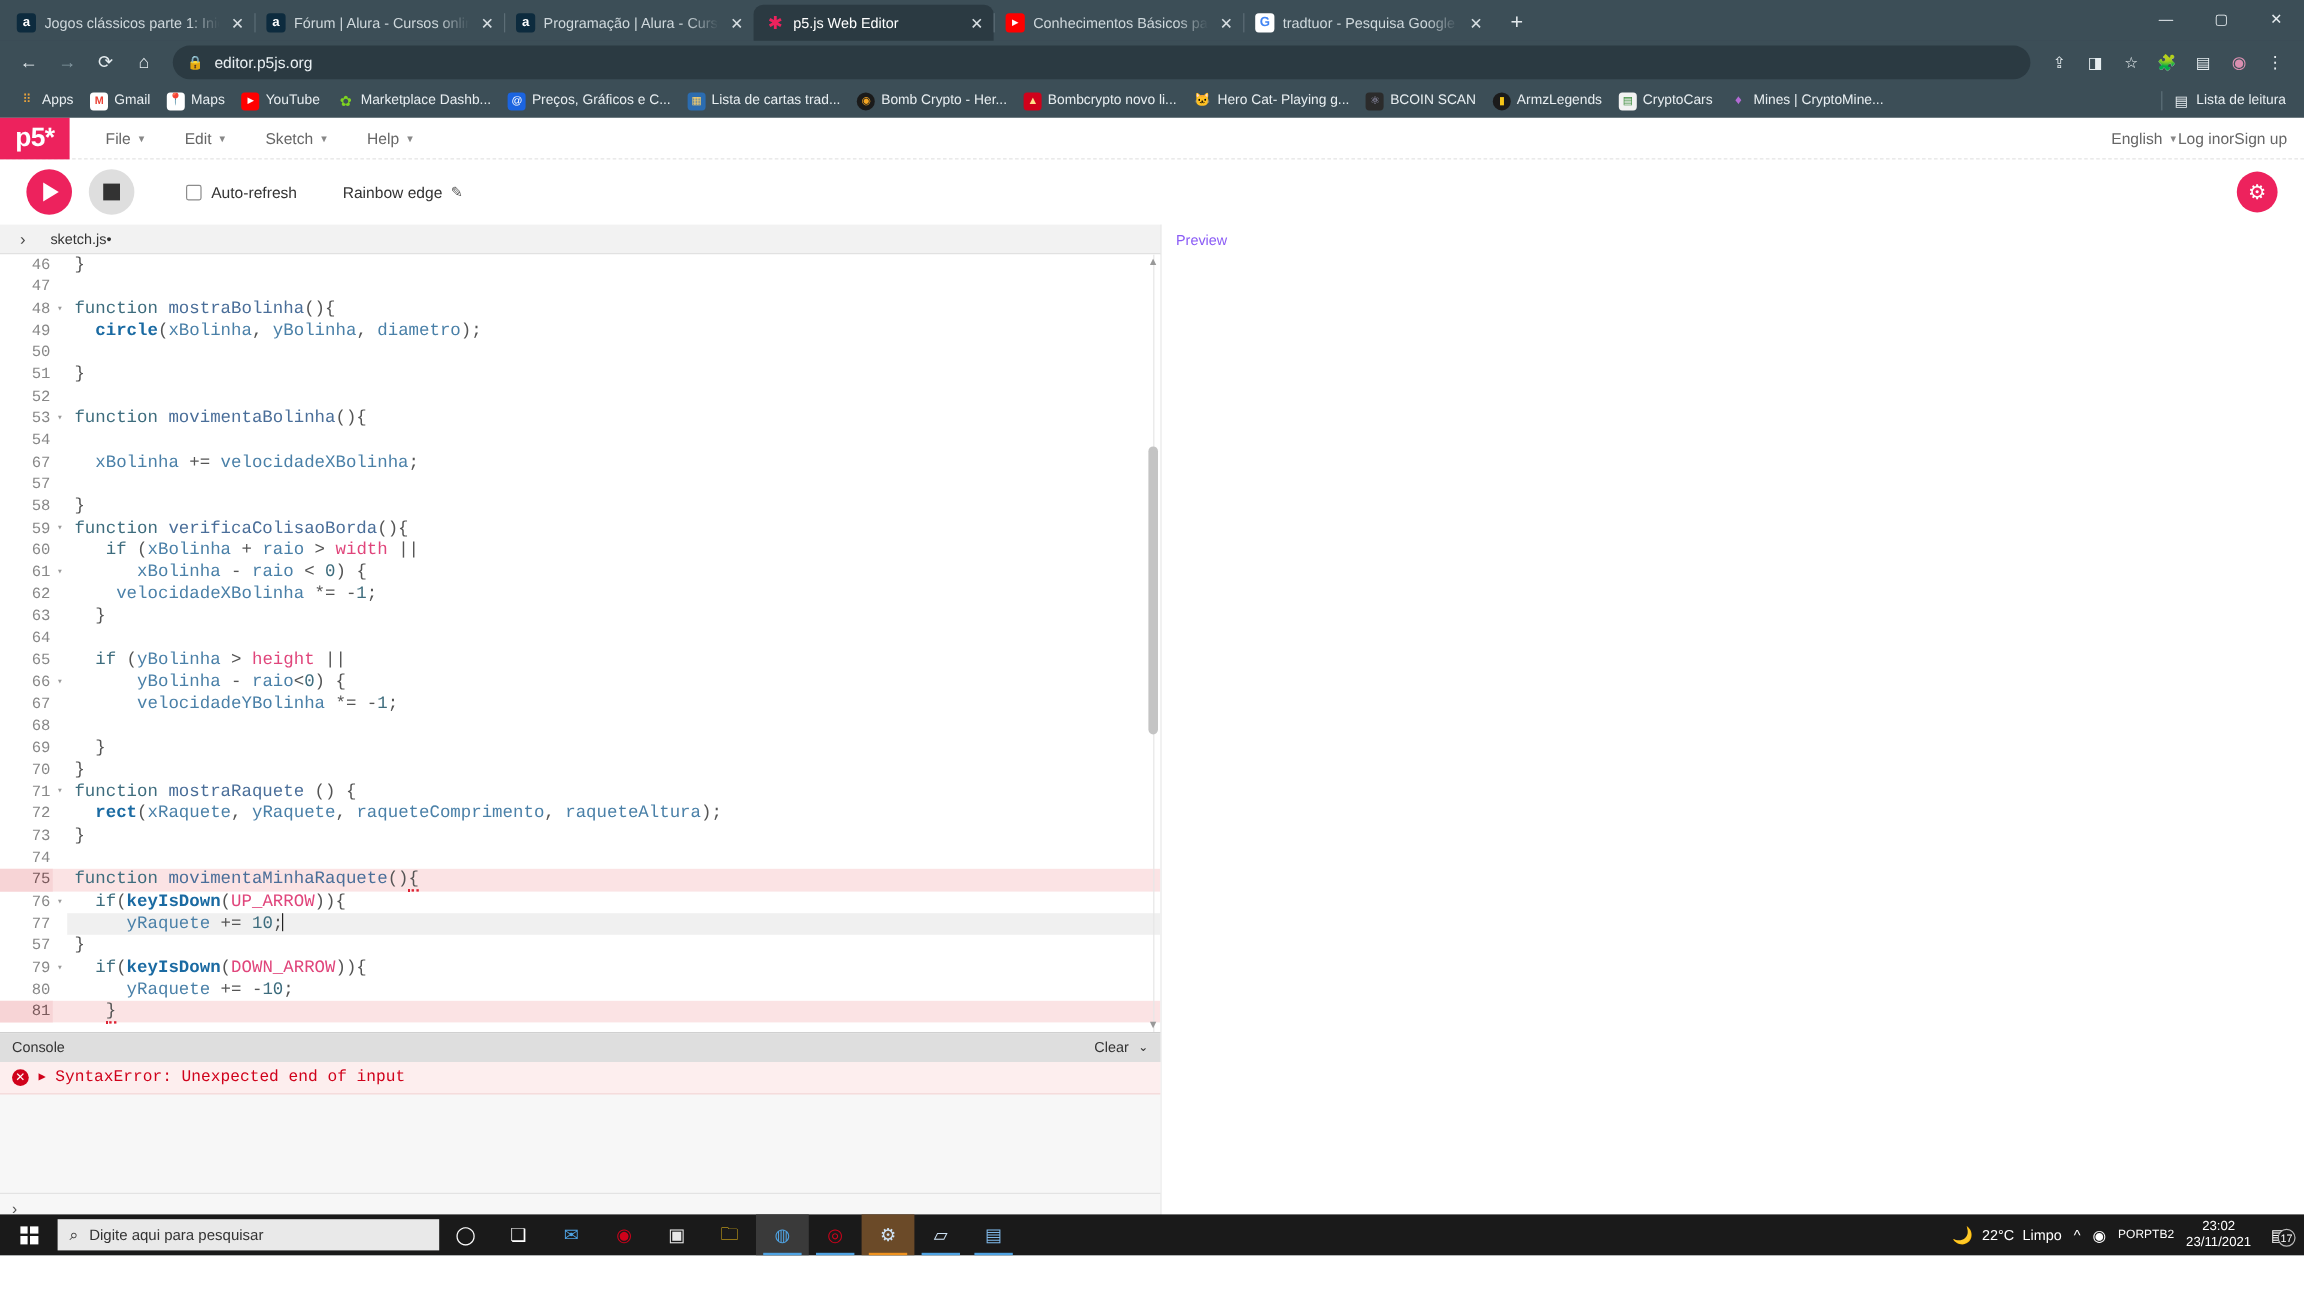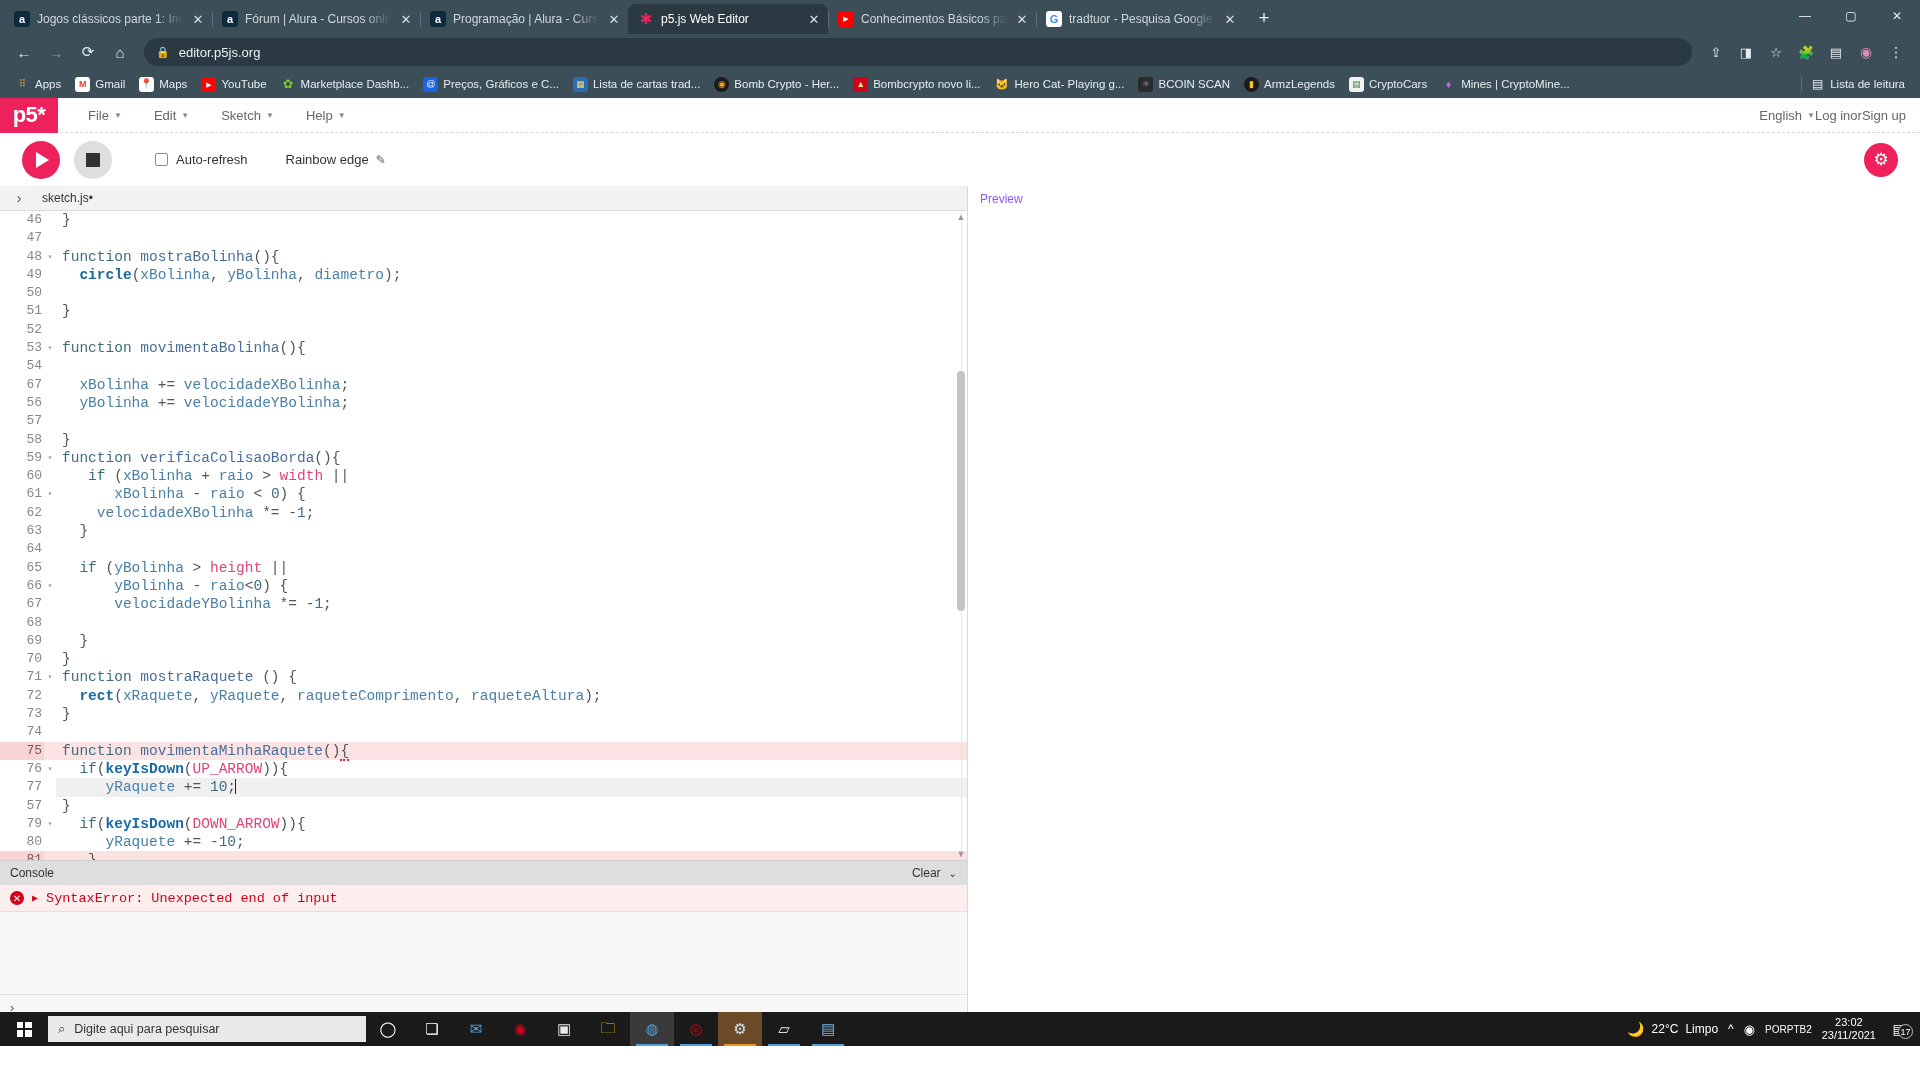--- a/index.html
+++ b/index.html
@@ -484,21 +484,20 @@
               <div class="cline"><div class="gut">46</div><div class="fold"></div><div class="ctext"><span class="op">}</span></div></div>
               <div class="cline"><div class="gut">47</div><div class="fold"></div><div class="ctext"></div></div>
               <div class="cline"><div class="gut">48</div><div class="fold">▾</div><div class="ctext"><span class="kw">function </span><span class="fn">mostraBolinha</span><span class="op">(){</span></div></div>
               <div class="cline"><div class="gut">49</div><div class="fold"></div><div class="ctext"><span class="op">  </span><span class="bi">circle</span><span class="op">(</span><span class="var">xBolinha</span><span class="op">, </span><span class="var">yBolinha</span><span class="op">, </span><span class="var">diametro</span><span class="op">);</span></div></div>
               <div class="cline"><div class="gut">50</div><div class="fold"></div><div class="ctext"></div></div>
               <div class="cline"><div class="gut">51</div><div class="fold"></div><div class="ctext"><span class="op">}</span></div></div>
               <div class="cline"><div class="gut">52</div><div class="fold"></div><div class="ctext"></div></div>
               <div class="cline"><div class="gut">53</div><div class="fold">▾</div><div class="ctext"><span class="kw">function </span><span class="fn">movimentaBolinha</span><span class="op">(){</span></div></div>
               <div class="cline"><div class="gut">54</div><div class="fold"></div><div class="ctext"></div></div>
               <div class="cline"><div class="gut">67</div><div class="fold"></div><div class="ctext"><span class="op">  </span><span class="var">xBolinha</span><span class="op"> += </span><span class="var">velocidadeXBolinha</span><span class="op">;</span></div></div>
-              <div class="cline"><div class="gut">56</div><div class="fold"></div><div class="ctext"><span class="op">  </span><span class="var">yBolinha</span><span class="op"> += </span><span class="var">velocidadeYBolinha</span><span class="op">;</span></div></div>
               <div class="cline"><div class="gut">57</div><div class="fold"></div><div class="ctext"></div></div>
               <div class="cline"><div class="gut">58</div><div class="fold"></div><div class="ctext"><span class="op">}</span></div></div>
               <div class="cline"><div class="gut">59</div><div class="fold">▾</div><div class="ctext"><span class="kw">function </span><span class="fn">verificaColisaoBorda</span><span class="op">(){</span></div></div>
               <div class="cline"><div class="gut">60</div><div class="fold"></div><div class="ctext"><span class="op">   </span><span class="kw">if</span><span class="op"> (</span><span class="var">xBolinha</span><span class="op"> + </span><span class="var">raio</span><span class="op"> &gt; </span><span class="const">width</span><span class="op"> ||</span></div></div>
               <div class="cline"><div class="gut">61</div><div class="fold">▾</div><div class="ctext"><span class="op">      </span><span class="var">xBolinha</span><span class="op"> - </span><span class="var">raio</span><span class="op"> &lt; </span><span class="num">0</span><span class="op">) {</span></div></div>
               <div class="cline"><div class="gut">62</div><div class="fold"></div><div class="ctext"><span class="op">    </span><span class="var">velocidadeXBolinha</span><span class="op"> *= -</span><span class="num">1</span><span class="op">;</span></div></div>
               <div class="cline"><div class="gut">63</div><div class="fold"></div><div class="ctext"><span class="op">  }</span></div></div>
               <div class="cline"><div class="gut">64</div><div class="fold"></div><div class="ctext"></div></div>
               <div class="cline"><div class="gut">65</div><div class="fold"></div><div class="ctext"><span class="op">  </span><span class="kw">if</span><span class="op"> (</span><span class="var">yBolinha</span><span class="op"> &gt; </span><span class="const">height</span><span class="op"> ||</span></div></div>
               <div class="cline"><div class="gut">66</div><div class="fold">▾</div><div class="ctext"><span class="op">      </span><span class="var">yBolinha</span><span class="op"> - </span><span class="var">raio</span><span class="op">&lt;</span><span class="num">0</span><span class="op">) {</span></div></div>

